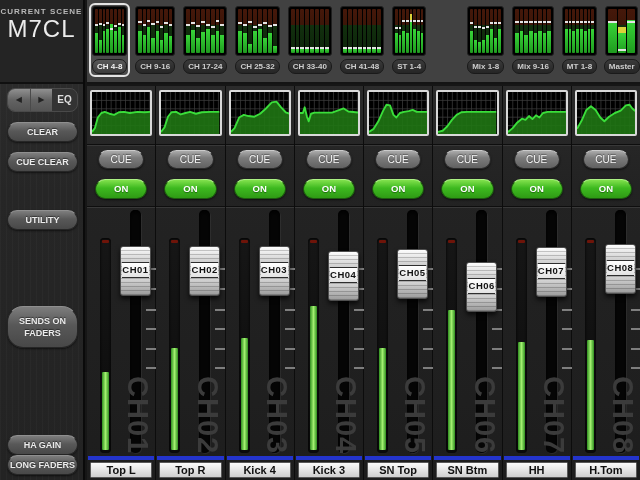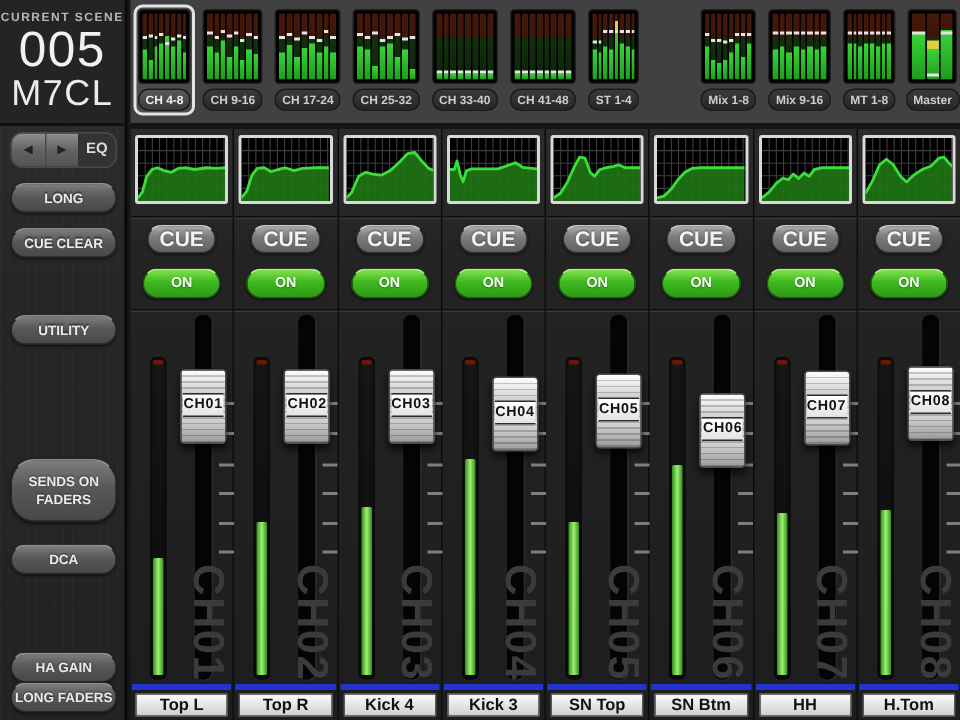--- a/index.html
+++ b/index.html
@@ -60,21 +60,21 @@
   .strips{position:absolute;left:87px;top:86px;width:553px;height:394px;display:flex;background:#0c0c0c;}
   .strip{position:relative;flex:1;margin-right:1px;
          background:linear-gradient(180deg,#2b2b2b,#232323 25%,#1f1f1f 80%,#1d1d1d);}
   .strip:last-child{margin-right:0;}
   .eq-thumb{position:absolute;top:4px;left:3px;right:3px;height:46px;background:#000;
             border:2px solid #d9d9d9;border-radius:2px;box-sizing:border-box;overflow:hidden;}
   .eq-thumb svg{display:block;width:100%;height:100%;}
   .groove{position:absolute;left:0;right:0;height:1px;background:#0e0e0e;border-bottom:1px solid #383838;}
   .cue-btn{position:absolute;top:64px;left:11px;right:11px;height:19px;border-radius:10px;
            background:linear-gradient(180deg,#ababab,#7c7c7c 40%,#616161);
-           border:1px solid #2c2c2c;border-top-color:#cacaca;color:#f4f4f4;font-size:14px;font-weight:bold;
+           border:1px solid #2c2c2c;border-top-color:#cacaca;color:#f4f4f4;font-size:10px;font-weight:normal;
            text-align:center;line-height:17px;text-shadow:0 -1px 1px rgba(0,0,0,.45);
            box-shadow:0 1px 2px rgba(0,0,0,.6);box-sizing:border-box;padding:0;font-family:inherit;}
   .on-btn{position:absolute;top:93px;left:8px;right:8px;height:20px;border-radius:11px;
           background:linear-gradient(180deg,#82e14d,#3db91f 45%,#2f9a15);
           border:1px solid #1c5c0e;border-top-color:#abf184;color:#fff;font-size:9.5px;font-weight:bold;
           text-align:center;line-height:18px;text-shadow:0 1px 1px rgba(0,0,0,.4);
           box-shadow:0 1px 2px rgba(0,0,0,.6);box-sizing:border-box;padding:0;font-family:inherit;}
   .meter-track{position:absolute;left:13px;top:152px;width:11px;height:215px;border-radius:4px;
                background:linear-gradient(180deg,#161616,#0b0b0b);box-shadow:inset 0 1px 3px #000;}
   .clip-led{position:absolute;top:2px;left:2px;right:2px;height:3px;background:#6e1409;border-radius:1px;}
@@ -101,37 +101,35 @@
             font-size:11px;font-weight:bold;color:#111;text-align:center;line-height:15px;box-sizing:border-box;}
 </style>
 </head>
 <body>
 
 <div class="app">
 
   <aside class="sidebar">
     <div class="scene-panel">
       <div class="scene-label">CURRENT SCENE</div>
-      <div class="scene-number">005</div>
       <div class="scene-console">M7CL</div>
     </div>
 
     <div class="eq-nav">
       <div class="arrow-group">
         <button class="arrow-btn"><span>◀</span></button>
         <button class="arrow-btn"><span>▶</span></button>
       </div>
       <div class="eq-nav-label">EQ</div>
     </div>
 
-    <button class="sbtn btn-setup">LONG</button>
+    <button class="sbtn btn-setup">CLEAR</button>
     <button class="sbtn btn-cueclear">CUE CLEAR</button>
     <button class="sbtn btn-utility">UTILITY</button>
     <button class="sbtn btn-sends">SENDS ON FADERS</button>
-    <button class="sbtn btn-dca">DCA</button>
     <button class="sbtn btn-hagain">HA GAIN</button>
     <button class="sbtn btn-longfaders">LONG FADERS</button>
   </aside>
 
   <header class="tabbar" id="tabbar">
       <div class="tab selected">
         <div class="tab-thumb">
           <div class="tbar">
             <div class="tbar-fill" style="height: 45%;"></div>
             <div class="tbar-dash" style="top: 33%;"></div>

